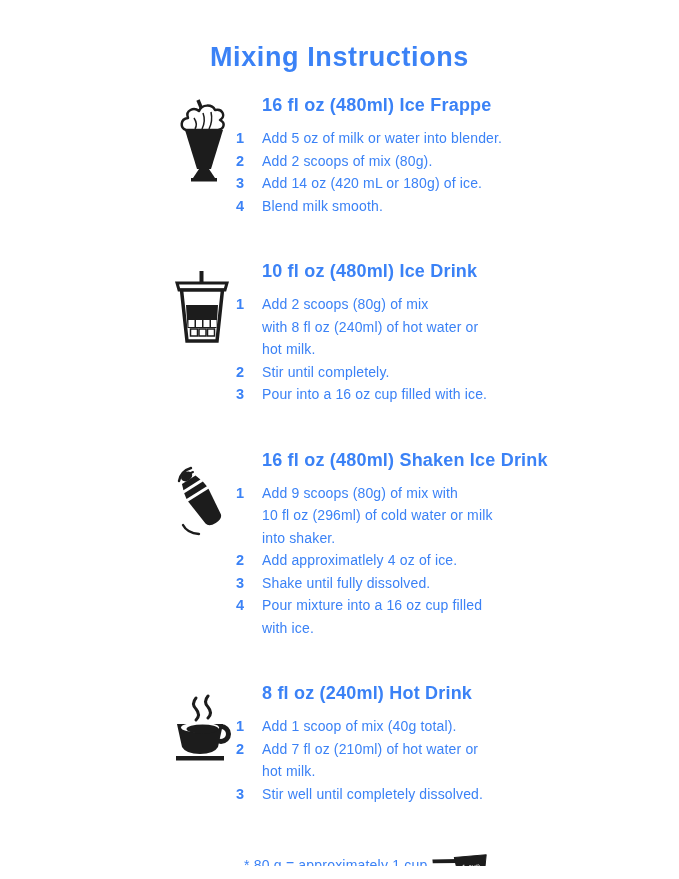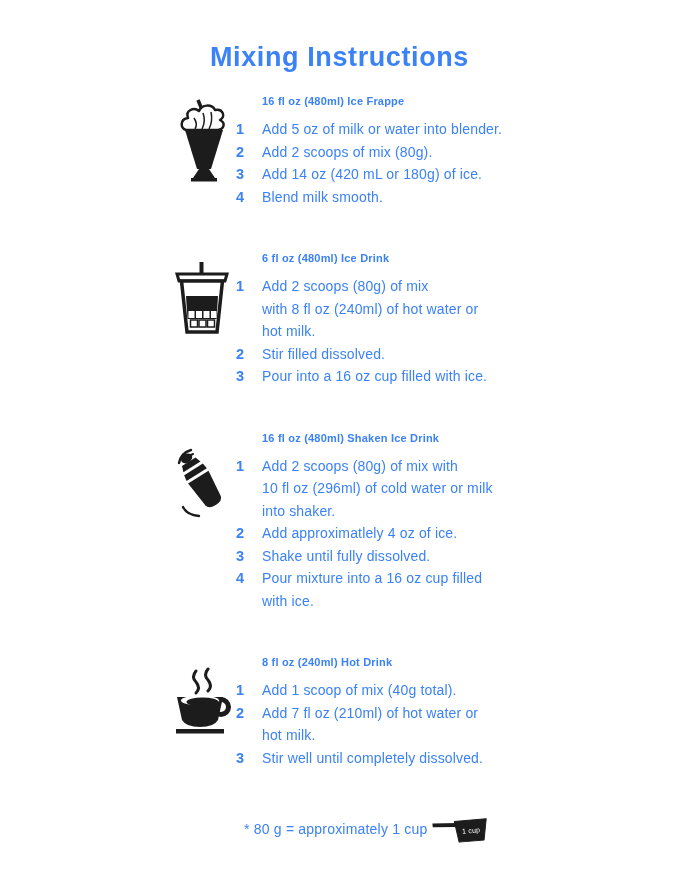--- a/index.html
+++ b/index.html
@@ -31,21 +31,21 @@
     flex: 0 0 68px;
     display: flex;
     justify-content: center;
     align-items: flex-start;
   }
   .icon-off-0 { margin-top: 2px; }
   .icon-off-1 { margin-top: 10px; }
   .icon-off-2 { margin-top: 15px; }
   .icon-off-3 { margin-top: 11px; }
   .heading {
-    font-size: 11px;
+    font-size: 18px;
     font-weight: 700;
     letter-spacing: 0.2px;
     margin: 0 0 11px 26px;
     white-space: nowrap;
   }
   .step { display: flex; }
   .num {
     width: 26px;
     flex: 0 0 26px;
     font-size: 14.5px;
@@ -129,33 +129,33 @@
           <rect x="16.5" y="49" width="6" height="7" fill="#ffffff"></rect>
           <rect x="24" y="49" width="6" height="7" fill="#ffffff"></rect>
           <rect x="31.5" y="49" width="6" height="7" fill="#ffffff"></rect>
           <rect x="39" y="49" width="5.5" height="7" fill="#ffffff"></rect>
           <rect x="18.5" y="58" width="7" height="7" fill="#ffffff" stroke="#1c1c1c" stroke-width="1.5"></rect>
           <rect x="27" y="58" width="7" height="7" fill="#ffffff" stroke="#1c1c1c" stroke-width="1.5"></rect>
           <rect x="35.5" y="58" width="7" height="7" fill="#ffffff" stroke="#1c1c1c" stroke-width="1.5"></rect>
         </svg>
       </div>
       <div class="content">
-        <div class="heading">6 fl oz (480ml) Ice Drink</div>
+        <div class="heading">10 fl oz (480ml) Ice Drink</div>
         <div class="step">
           <span class="num">1</span>
           <div>
             <div class="line">Add 2 scoops (80g) of mix</div>
             <div class="line">with 8 fl oz (240ml) of hot water or</div>
             <div class="line">hot milk.</div>
           </div>
         </div>
         <div class="step">
           <span class="num">2</span>
           <div>
-              <div class="line">Stir filled dissolved.</div>
+              <div class="line">Stir until completely.</div>
             </div>
         </div>
         <div class="step">
           <span class="num">3</span>
           <div>
               <div class="line">Pour into a 16 oz cup filled with ice.</div>
             </div>
         </div>
       </div>
     </div>
@@ -172,21 +172,21 @@
           <path d="M5,16 Q7,6 17,3" stroke="#1c1c1c" stroke-width="2.4" fill="none" stroke-linecap="round"></path>
           <path d="M11,15 Q13,9 19,7" stroke="#1c1c1c" stroke-width="2" fill="none" stroke-linecap="round"></path>
           <path d="M9,60 Q13,68 25,69" stroke="#1c1c1c" stroke-width="2.4" fill="none" stroke-linecap="round"></path>
         </svg>
       </div>
       <div class="content">
         <div class="heading">16 fl oz (480ml) Shaken Ice Drink</div>
         <div class="step">
           <span class="num">1</span>
           <div>
-            <div class="line">Add 2 scoops (80g) of mix with</div>
+            <div class="line">Add 9 scoops (80g) of mix with</div>
             <div class="line">10 fl oz (296ml) of cold water or milk</div>
             <div class="line">into shaker.</div>
           </div>
         </div>
         <div class="step">
           <span class="num">2</span>
           <div>
               <div class="line">Add approximatlely 4 oz of ice.</div>
             </div>
         </div>

